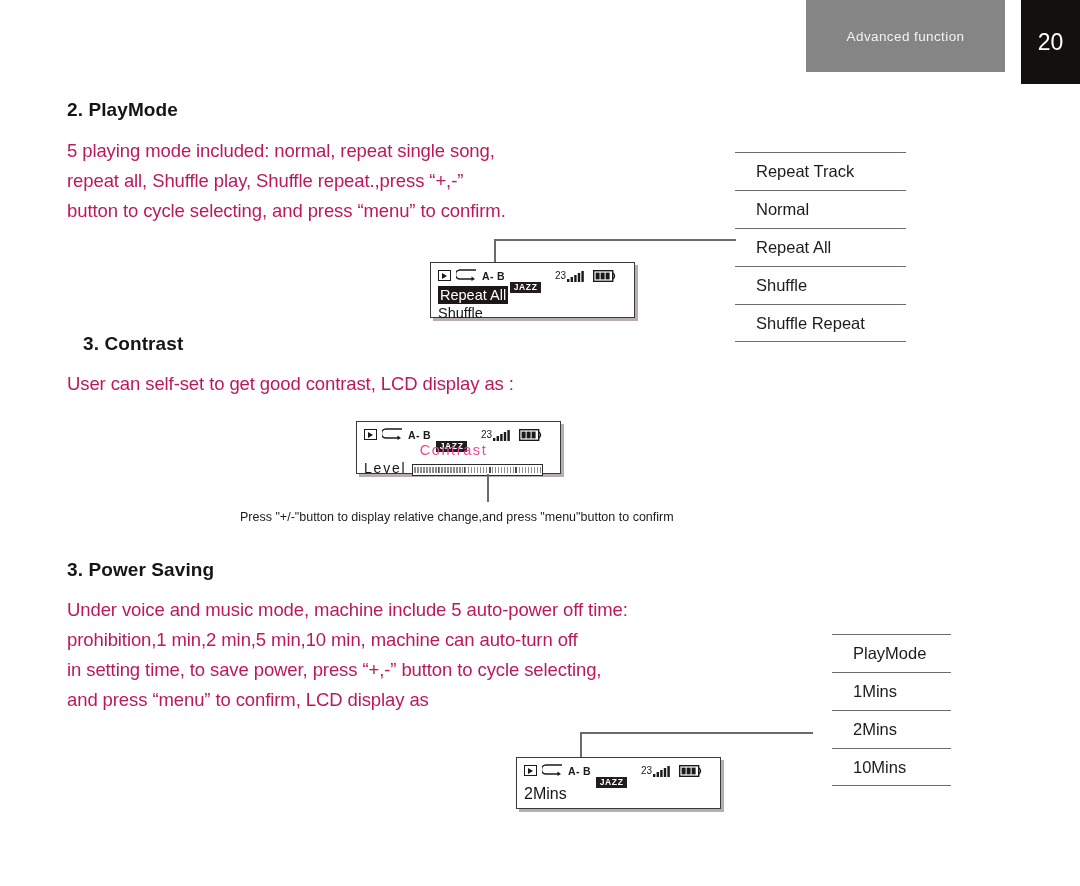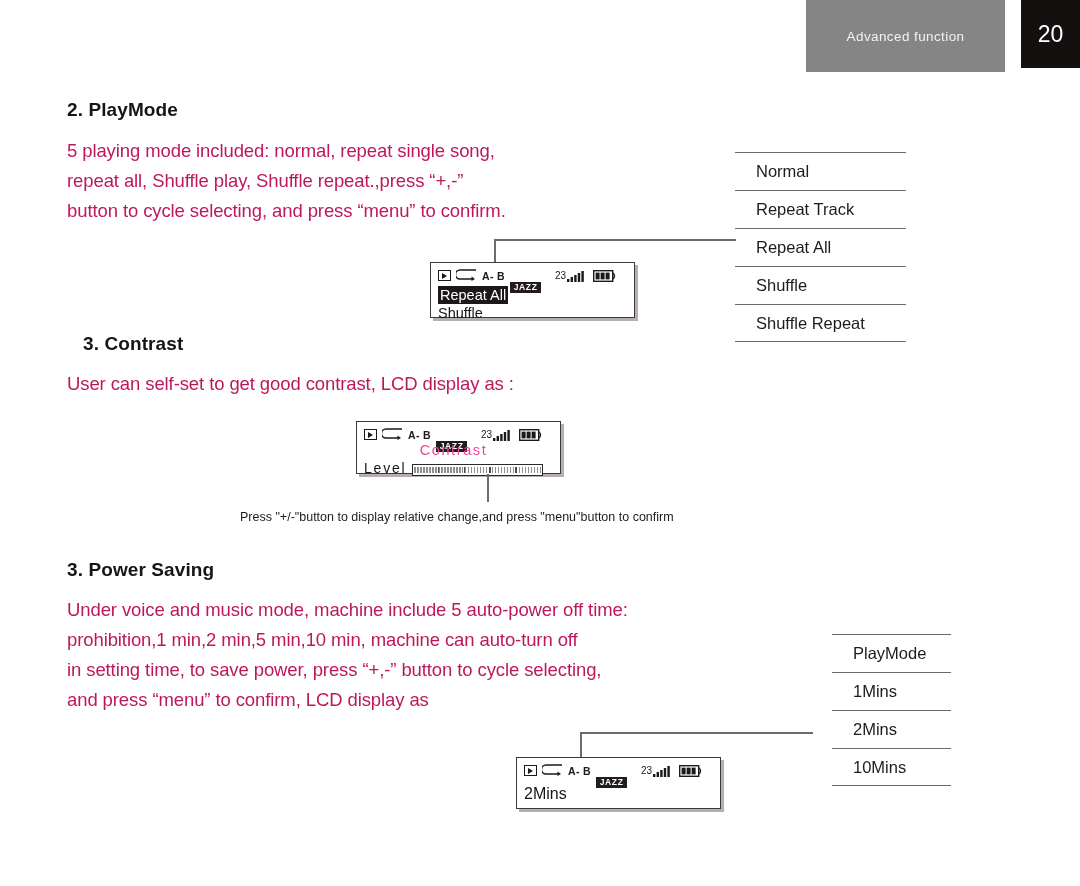--- a/index.html
+++ b/index.html
@@ -26,21 +26,21 @@
     background: #858585;
     display: flex; align-items: center; justify-content: center;
   }
   #header-title-text {
     color: #f2f2f2;
     font-size: 13.5px;
     letter-spacing: .4px;
     font-family: "Liberation Sans", sans-serif;
   }
   #header-page-block {
-    width: 71px; height: 68px;
+    width: 71px; height: 84px;
     background: #141010;
     display: flex; align-items: center; justify-content: center; margin-left: 16px;
   }
   #header-page-number {
     color: #ffffff;
     font-size: 23px;
     font-family: "Liberation Sans", sans-serif;
   }
 
   
@@ -208,24 +208,24 @@
 </div>
 
 <div class="section-heading" style="left:67px; top:99px;">2. PlayMode</div>
 
 <div class="body-par" style="left:67px; top:136px; width:650px;">5 playing mode included: normal, repeat single song,
 repeat all, Shuffle play, Shuffle repeat.,press  “+,-”
 button to cycle selecting, and press “menu” to confirm.</div>
 
 <div class="option-menu" id="playmode-menu" style="left:735px; top:152px; width:171px;">
   <div class="opt-row">
+    <span>Repeat Track</span>
+  </div>
+  <div class="opt-row">
     <span>Normal</span>
-  </div>
-  <div class="opt-row">
-    <span>Repeat Track</span>
   </div>
   <div class="opt-row">
     <span>Repeat All</span>
   </div>
   <div class="opt-row">
     <span>Shuffle</span>
   </div>
   <div class="opt-row">
     <span>Shuffle Repeat</span>
   </div>

